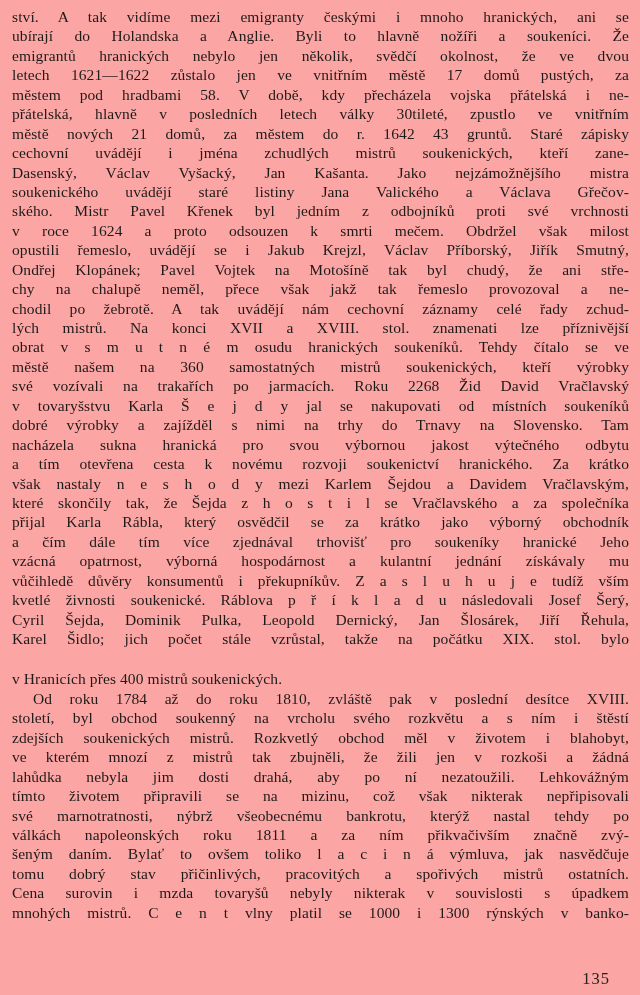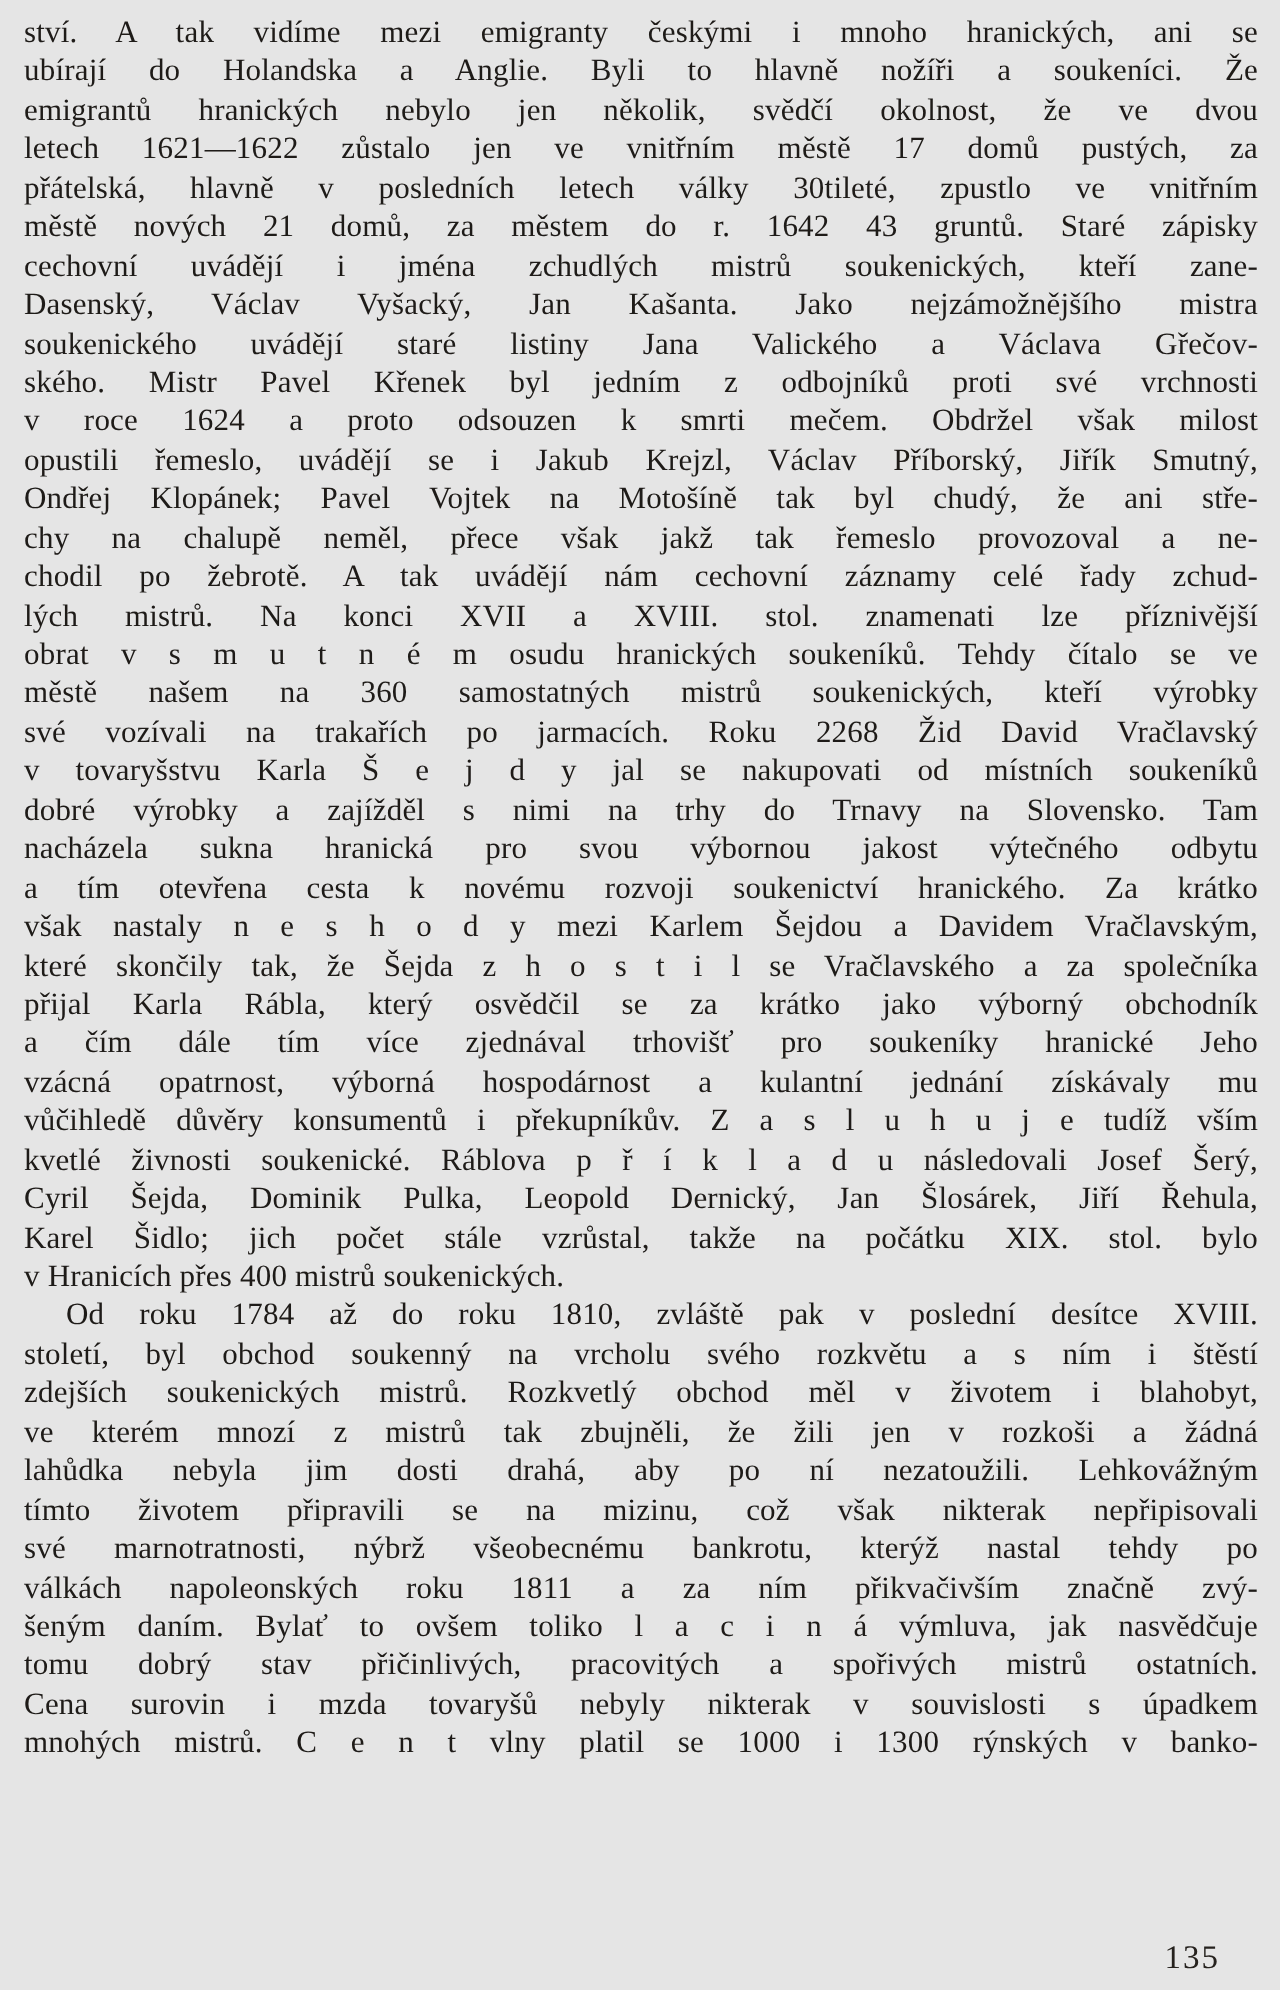--- a/index.html
+++ b/index.html
@@ -13,38 +13,39 @@
     overflow: hidden;
     font-family: "Liberation Serif", "DejaVu Serif", serif;
     color: #1e1b18;
   }
   .page {
     position: relative;
     width: 640px;
     height: 995px;
     box-sizing: border-box;
     padding: 7px 11px 10px 12px;
-    background: #e5e5e5;
+    background: #fca5a5;
   }
   .text-block {
     width: 617px;
   }
   .line {
     font-size: 15.5px;
     line-height: 19.45px;
     height: 19.45px;
     white-space: nowrap;
     text-align: justify;
     text-align-last: justify;
     letter-spacing: 0.1px;
     overflow: visible;
   }
   
   .line.flush {
     text-align-last: left;
+    margin-top: 21px;
   }
   
   .line.indent {
     text-indent: 21px;
   }
   .page-number {
     position: absolute;
     top: 969px;
     right: 30px;
     font-size: 16.5px;
@@ -54,20 +55,21 @@
 </style>
 </head>
 <body>
 
 <div class="page">
   <div class="text-block">
       <div class="line">ství. A tak vidíme mezi emigranty českými i mnoho hranických, ani se</div>
       <div class="line">ubírají do Holandska a Anglie. Byli to hlavně nožíři a soukeníci. Že</div>
       <div class="line">emigrantů hranických nebylo jen několik, svědčí okolnost, že ve dvou</div>
       <div class="line">letech 1621—1622 zůstalo jen ve vnitřním městě 17 domů pustých, za</div>
+      <div class="line">městem pod hradbami 58. V době, kdy přecházela vojska přátelská i ne-</div>
       <div class="line">přátelská, hlavně v posledních letech války 30tileté, zpustlo ve vnitřním</div>
       <div class="line">městě nových 21 domů, za městem do r. 1642 43 gruntů. Staré zápisky</div>
       <div class="line">cechovní uvádějí i jména zchudlých mistrů soukenických, kteří zane-</div>
       <div class="line">Dasenský, Václav Vyšacký, Jan Kašanta. Jako nejzámožnějšího mistra</div>
       <div class="line">soukenického uvádějí staré listiny Jana Valického a Václava Gřečov-</div>
       <div class="line">ského. Mistr Pavel Křenek byl jedním z odbojníků proti své vrchnosti</div>
       <div class="line">v roce 1624 a proto odsouzen k smrti mečem. Obdržel však milost</div>
       <div class="line">opustili řemeslo, uvádějí se i Jakub Krejzl, Václav Příborský, Jiřík Smutný,</div>
       <div class="line">Ondřej Klopánek; Pavel Vojtek na Motošíně tak byl chudý, že ani stře-</div>
       <div class="line">chy na chalupě neměl, přece však jakž tak řemeslo provozoval a ne-</div>

